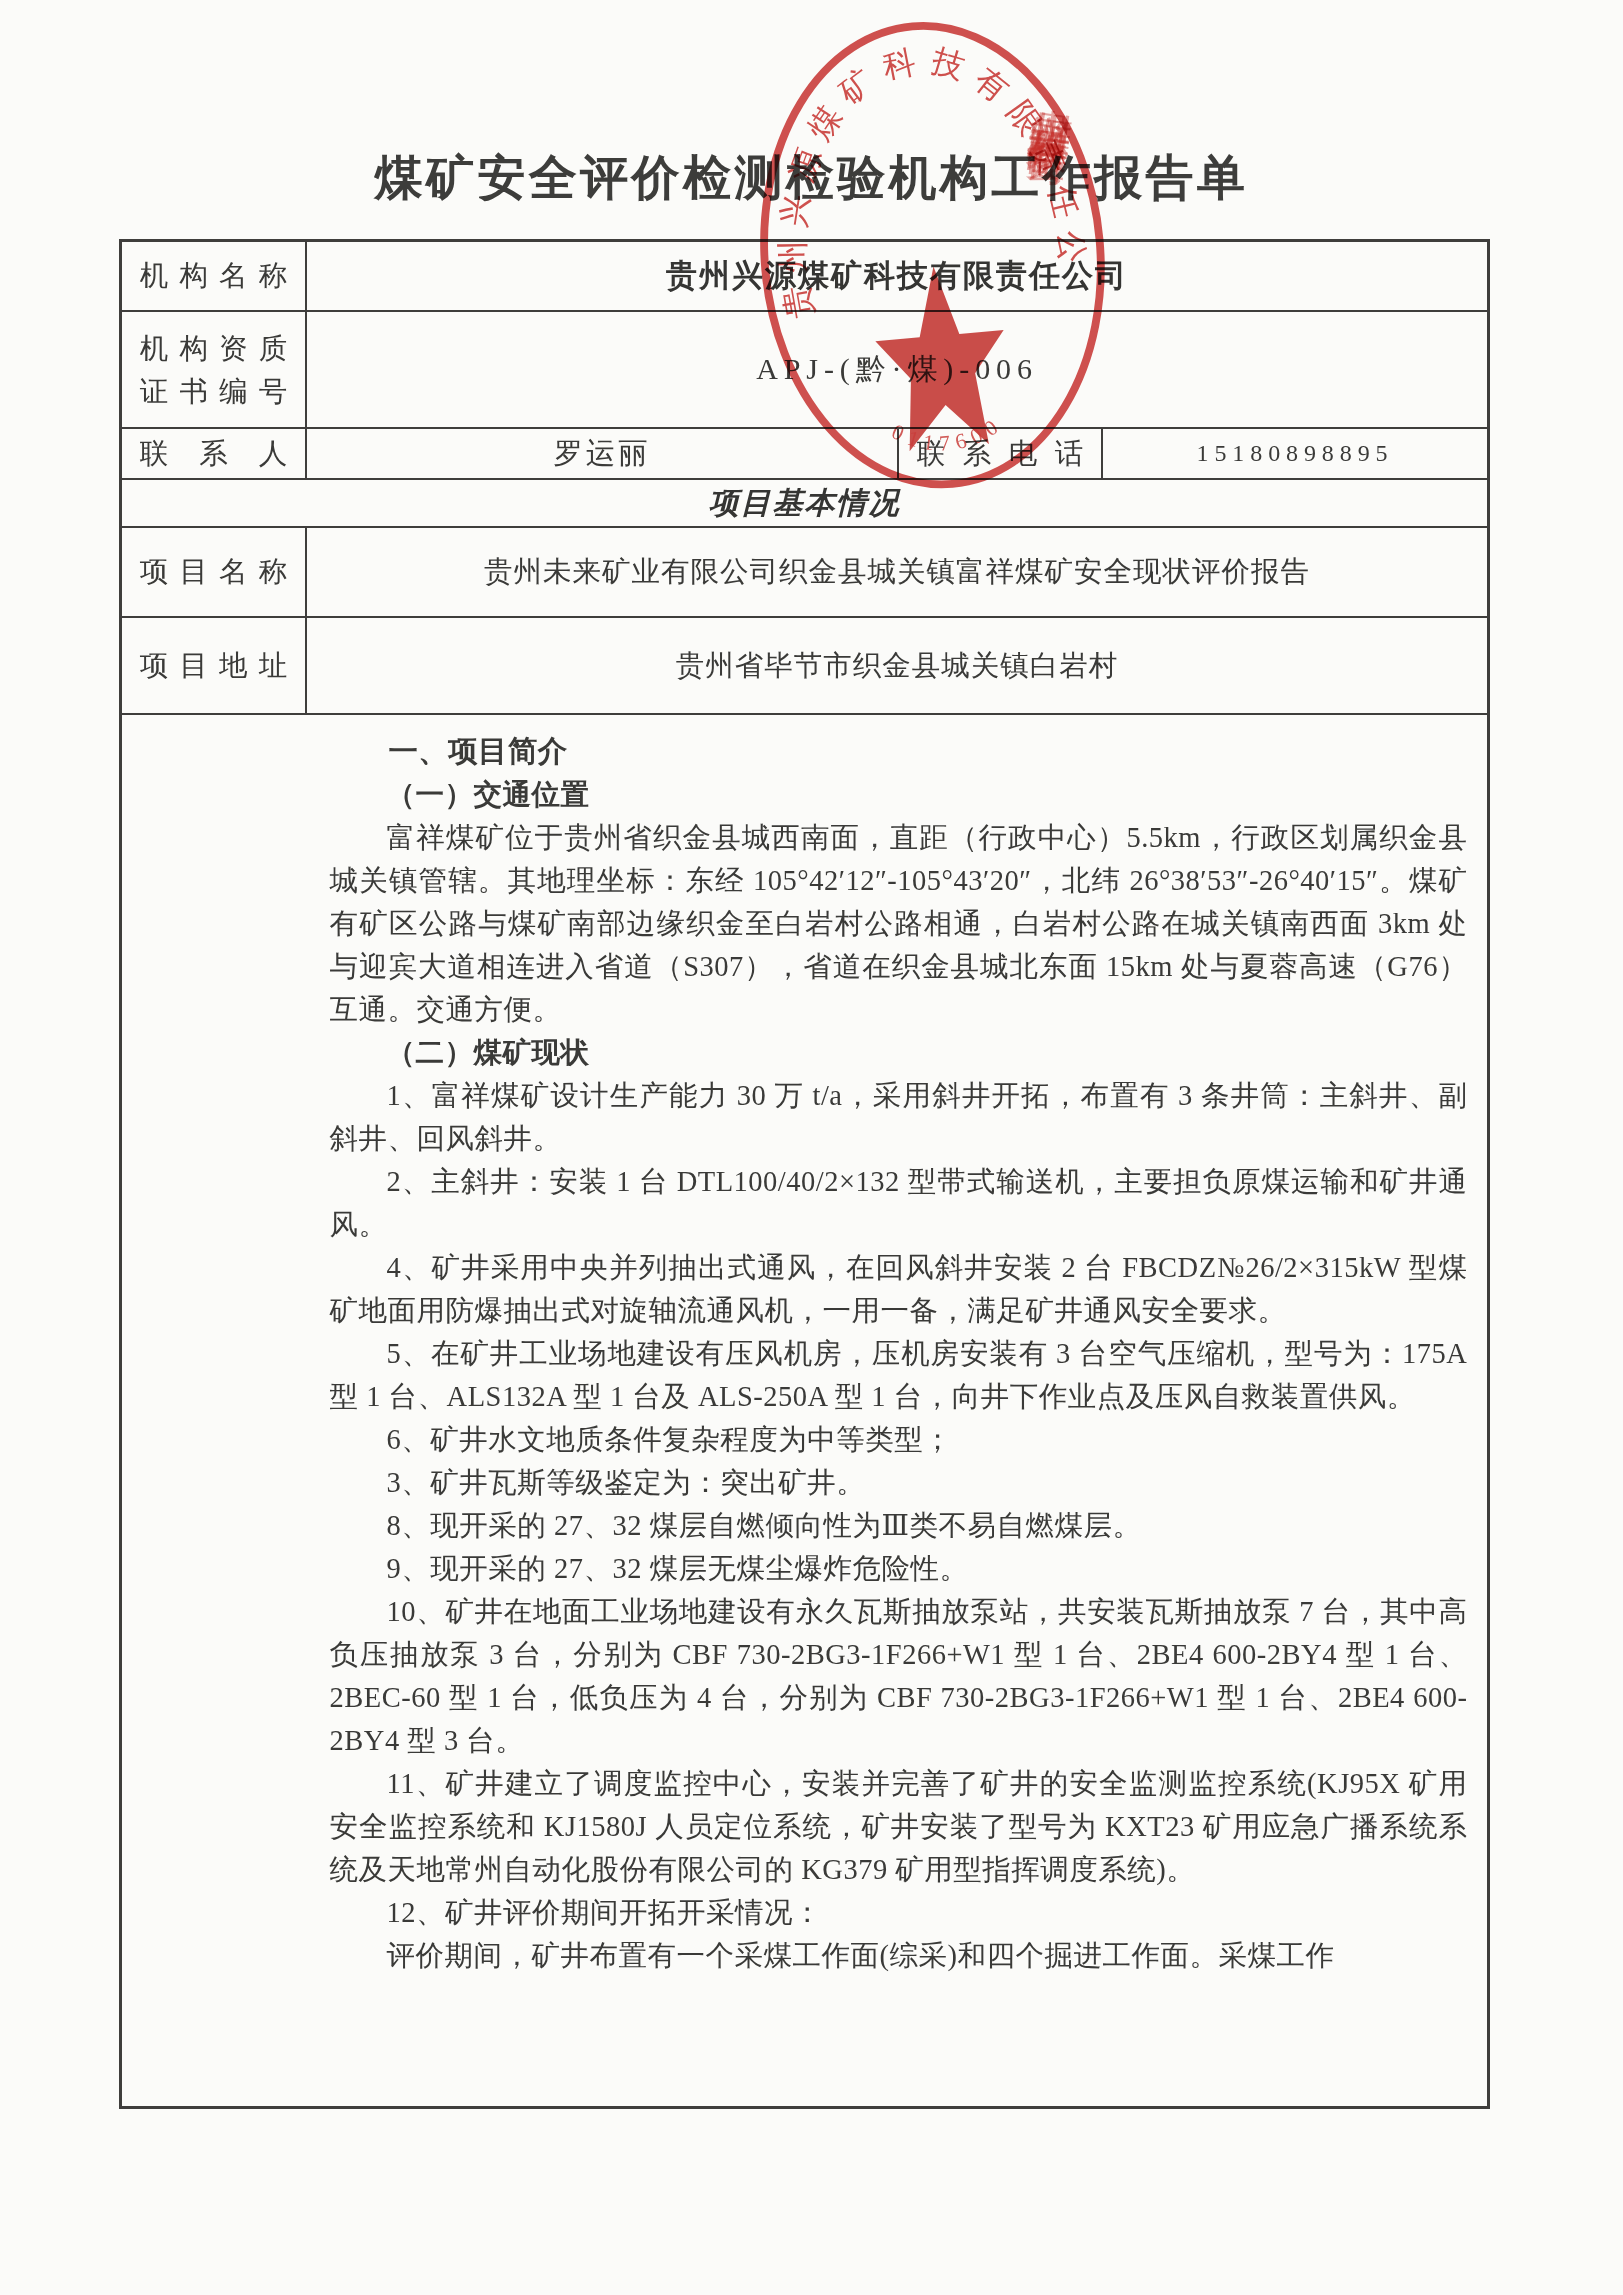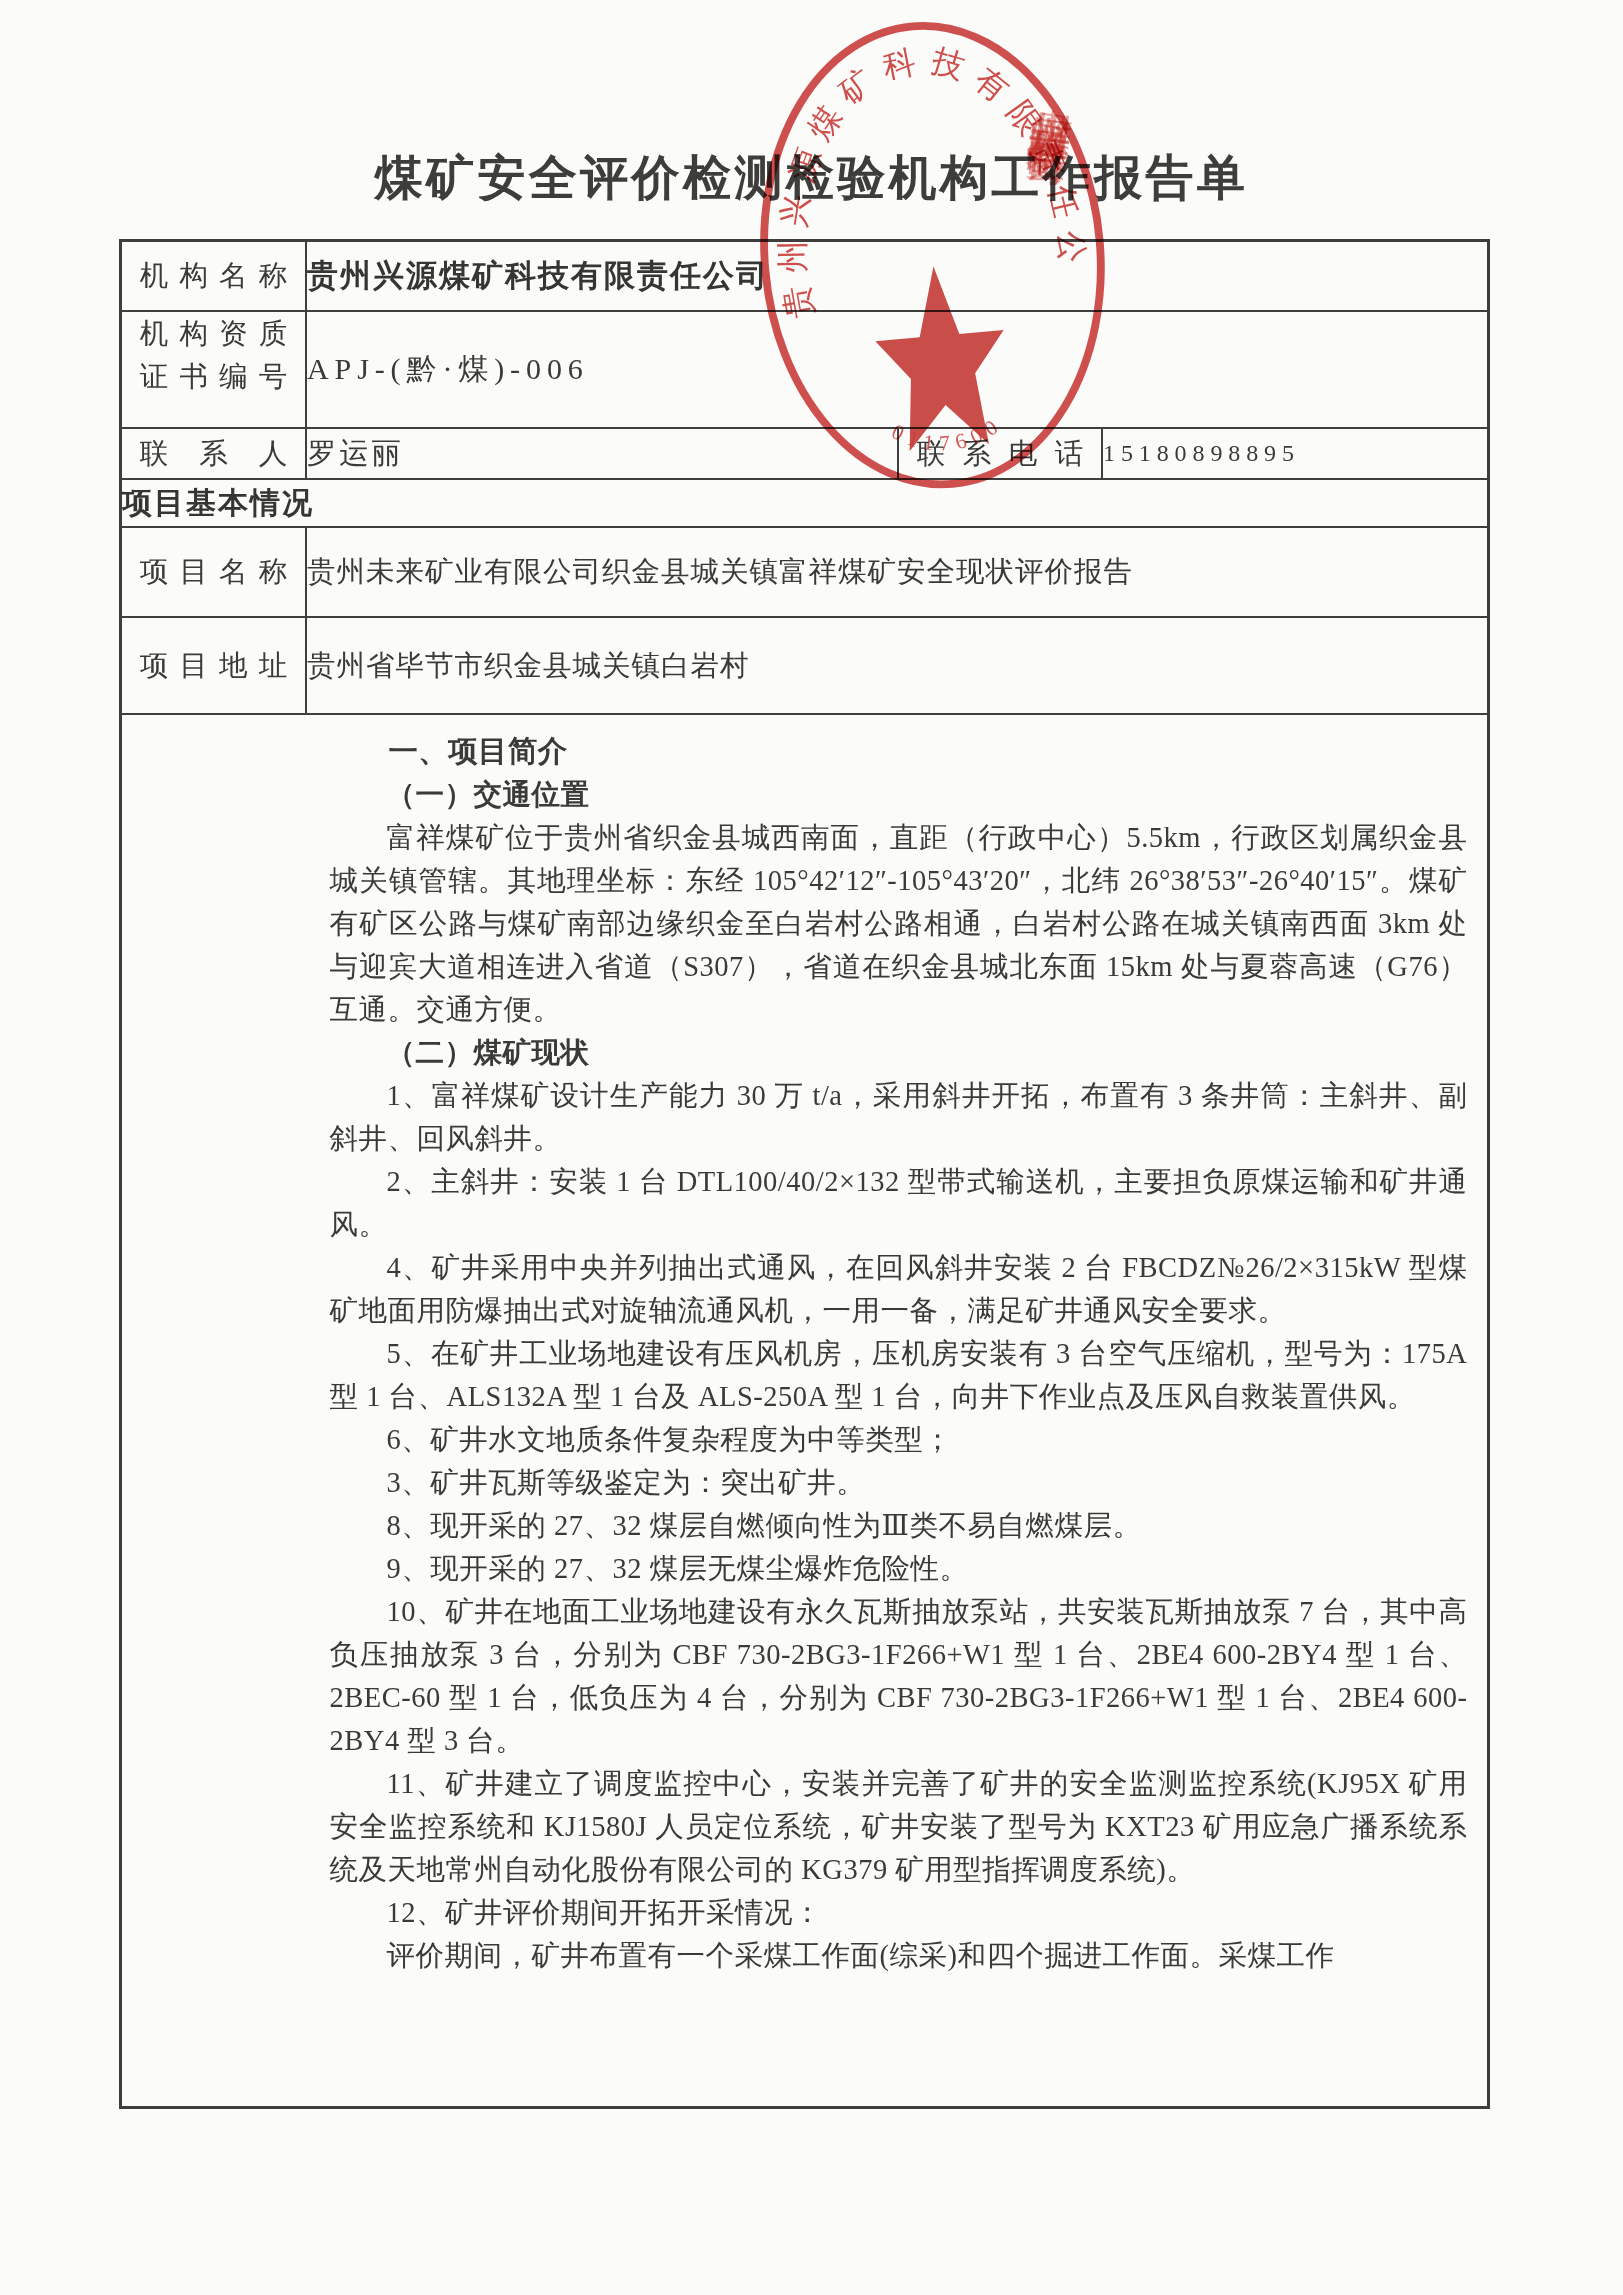--- a/index.html
+++ b/index.html
@@ -27,37 +27,37 @@
       "l1 v1 v1 v1"
       "l2 v2 v2 v2"
       "l3 v3 l3b v3b"
       "sec sec sec sec"
       "l5 v5 v5 v5"
       "l6 v6 v6 v6"
       "l7 v7 v7 v7";
     border:3.4px solid #3f3e3c;
     background:transparent;
   }
-  .cell { border-right:2.5px solid #3f3e3c; border-bottom:2.5px solid #3f3e3c; box-sizing:border-box; display:flex; align-items:center; justify-content:flex-start; }
+  .cell { border-right:2.5px solid #3f3e3c; border-bottom:2.5px solid #3f3e3c; box-sizing:border-box; display:flex; align-items:center; justify-content:center; }
   .cell.lastcol { border-right:none; }
   .cell.lastrow { border-bottom:none; }
   .lbl  { font-size:28.5px; }
   .lbl .just { display:block; width:100%; padding:0 17.7px; box-sizing:border-box; text-align:justify; text-align-last:justify; }
   .lbl2line { flex-direction:column; }
   .lbl2line .just { line-height:43px; }
   .val  { font-size:28.5px; text-align:center; }
   .a-l1{grid-area:l1} .a-v1{grid-area:v1} .a-l2{grid-area:l2} .a-v2{grid-area:v2}
   .a-l3{grid-area:l3} .a-v3{grid-area:v3} .a-l3b{grid-area:l3b} .a-v3b{grid-area:v3b}
   .a-sec{grid-area:sec} .a-l5{grid-area:l5} .a-v5{grid-area:v5}
   .a-l6{grid-area:l6} .a-v6{grid-area:v6} .a-l7{grid-area:l7} .a-v7{grid-area:v7}
   .org-name  { font-weight:700; font-size:31px; letter-spacing:2px; color:#353533; }
   .cert-no   { font-size:30px; letter-spacing:5.9px; }
   .contact   { font-size:29.4px; letter-spacing:2.9px; }
   .phone     { font-size:24px; letter-spacing:5.9px; }
-  .sec-head  { font-weight:700; font-size:30px; letter-spacing:2px; color:#353533; }
+  .sec-head  { font-weight:700; font-size:30px; letter-spacing:2px; color:#353533;font-style:italic; }
   .proj-name, .proj-addr { font-size:28.5px; letter-spacing:1px; }
   
   .sum-label { flex-direction:column; justify-content:center; padding:0 3.9px; }
   .sum-label .vlabel-line { display:block; width:100%; box-sizing:border-box; padding:0 13.7px;
       font-size:29.4px; line-height:51px; text-align:justify; text-align-last:justify; }
   .sum-label .vlabel-line:last-child { text-align-last:center; }
   .sum-body { display:block; padding:14.7px 19.6px 0 22.6px; overflow:hidden; }
   .sum-body p { margin:0; font-size:28.5px; line-height:43px; text-align:justify; text-indent:2em; letter-spacing:0.5px; }
   .sum-body p.sec { font-weight:700; font-size:29.4px; text-align:left; }
   .sum-body p.sub { font-weight:700; text-align:left; }

